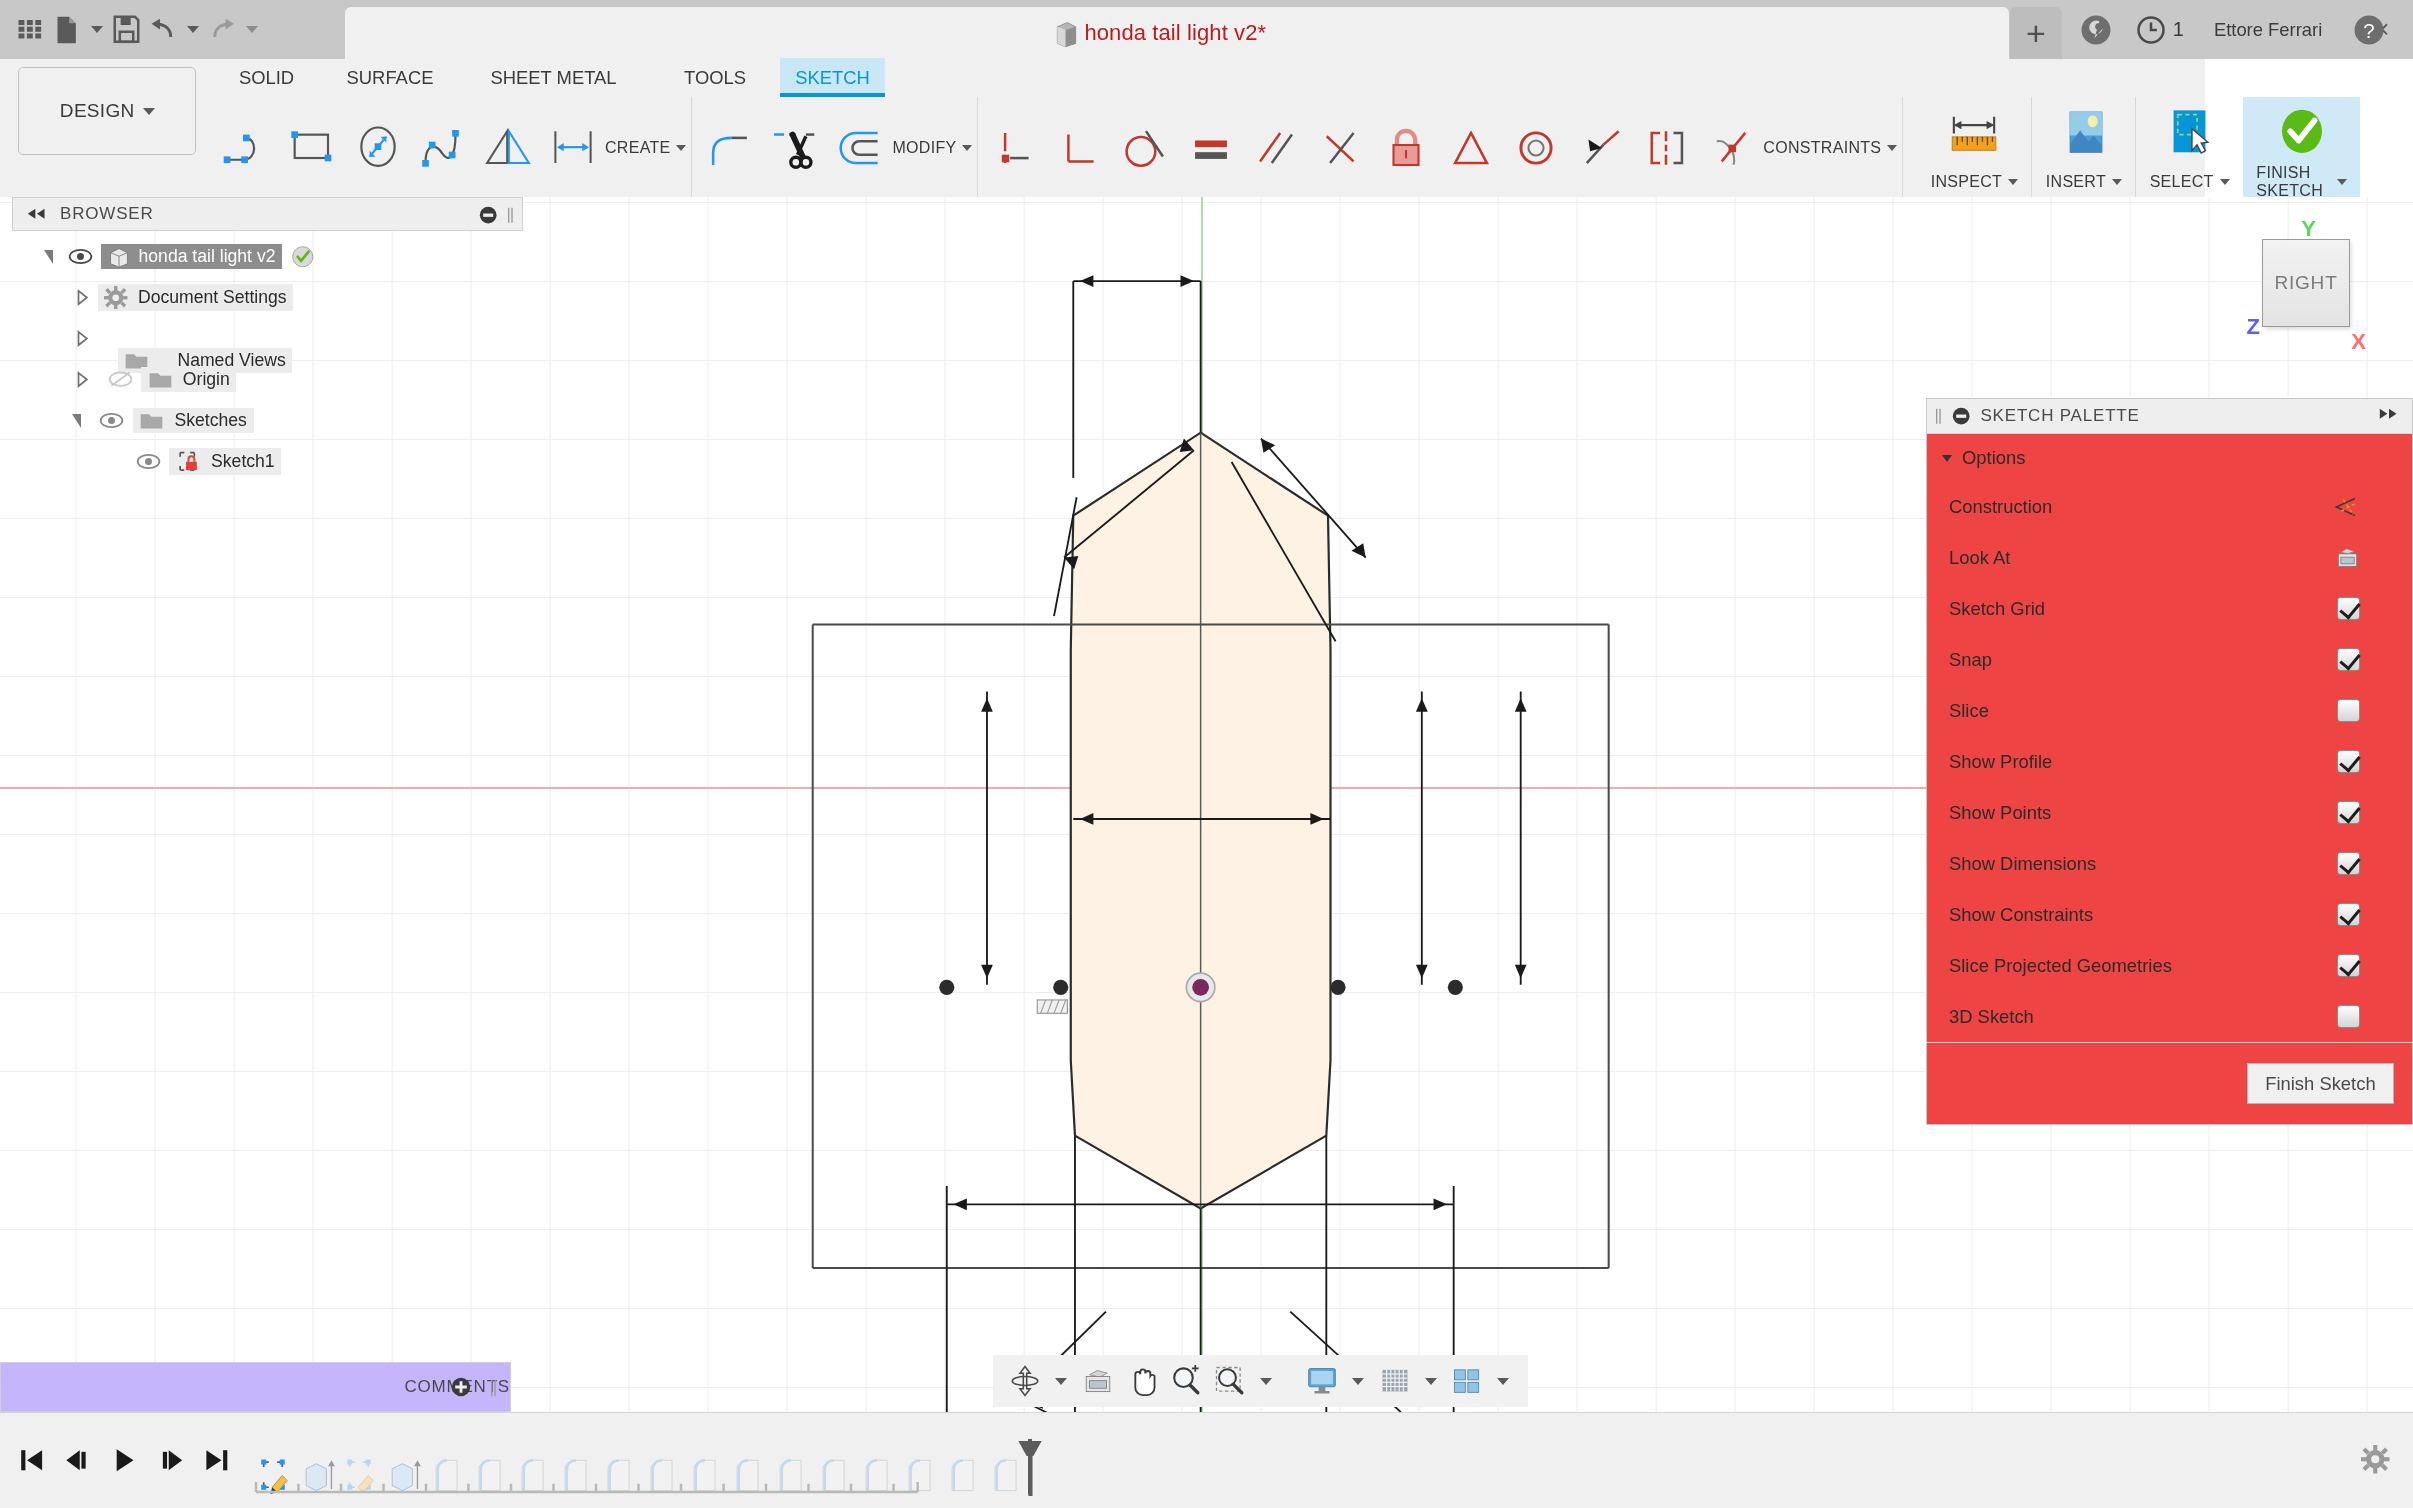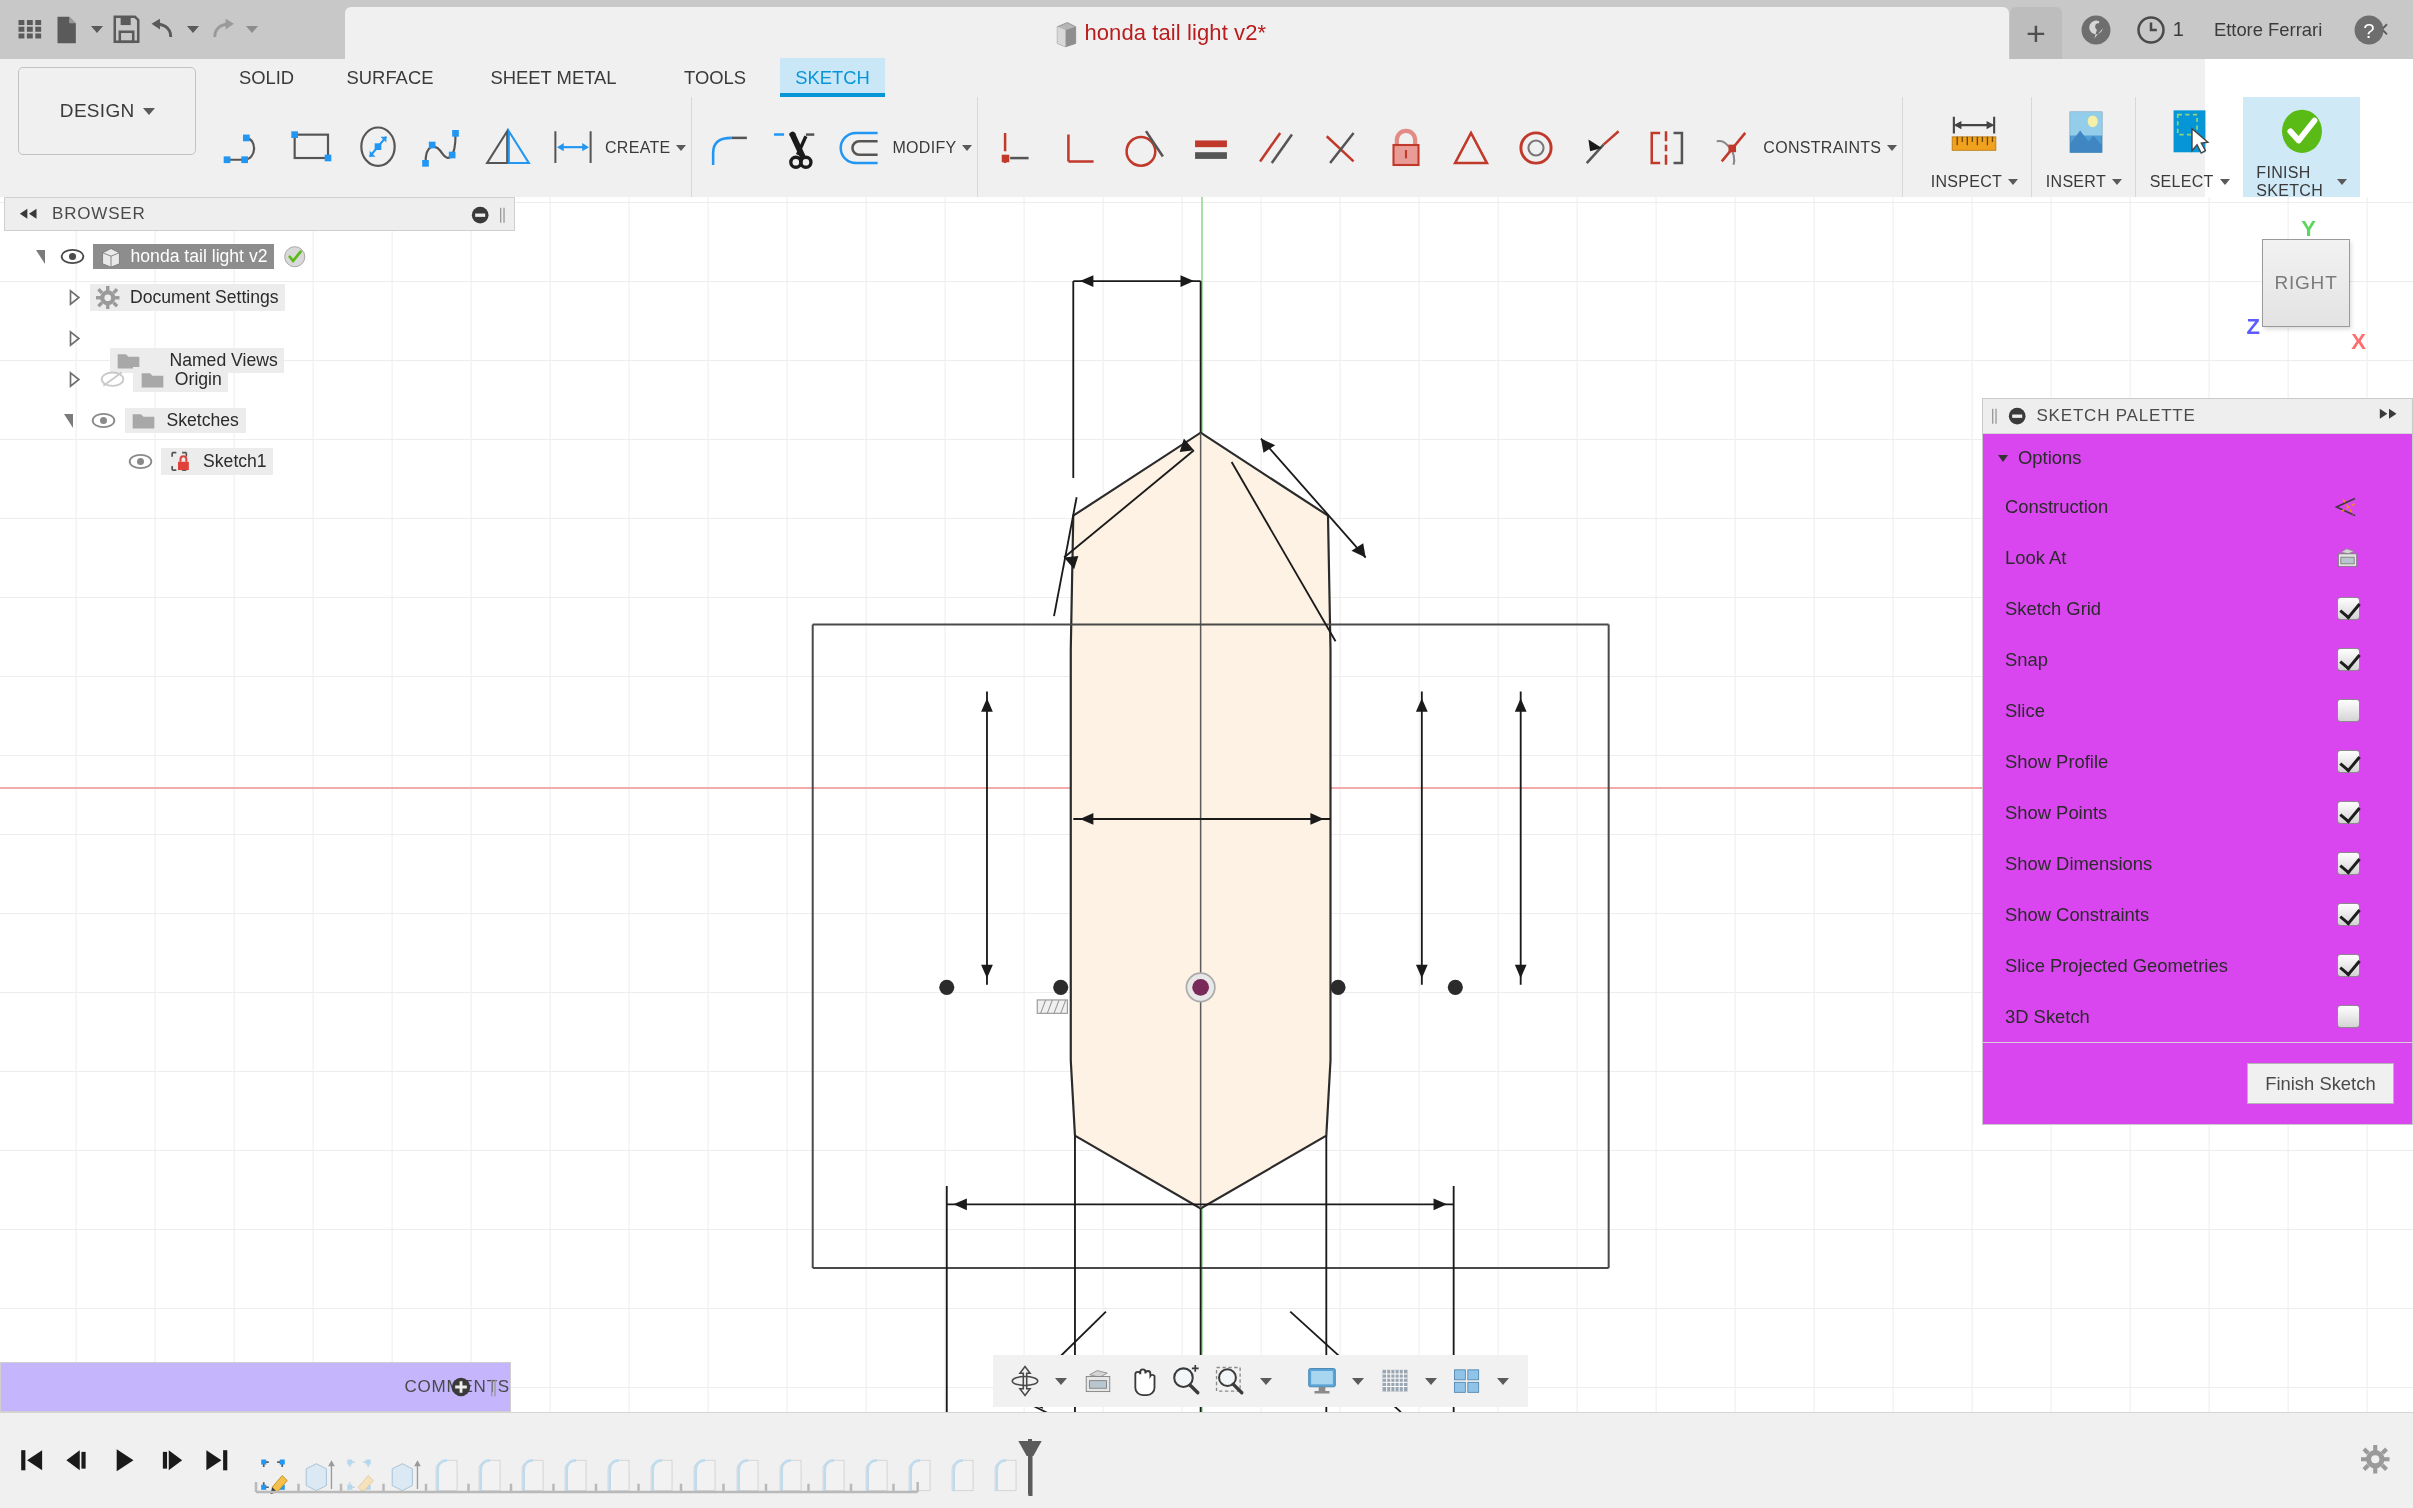--- a/index.html
+++ b/index.html
@@ -78,34 +78,34 @@
     background-image:
       linear-gradient(to right, #ededed 0.8px, transparent 0.8px),
       linear-gradient(to bottom, #ededed 0.8px, transparent 0.8px);
     background-size:79px 79px; background-position: -3.4px 5px;
     overflow:hidden;
   }
   #xaxis { position:absolute; left:0; top:0; width:2413px; height:1.7px; background:#f3aaaa; }
   #yaxis { position:absolute; top:0; width:1.7px; background:#a8e0a8; }
 
   
-  #browser { position:absolute; left:4px; top:197px; width:511px; }
+  #browser { position:absolute; left:12px; top:197px; width:511px; }
   #browser-hdr { height:34px; background:#eeeeee; border:0.8px solid #cfcfcf;
     display:flex; align-items:center; gap:11.7px; padding-left:13.4px; position:relative;}
   #browser-hdr .ttl { font-size:17px; color:#4a4a4a; letter-spacing:0.8px;}
   .hdr-right { position:absolute; right:8.4px; top:0; height:34px; display:flex; align-items:center; gap:10px;}
   .tree { padding-top:5px; }
   .trow { height:41px; display:flex; align-items:center; gap:8.4px; font-size:17.6px; color:#2b2b2b;}
   .tw { display:inline-flex; align-items:center; justify-content:center; }
   .arrow-d { width:0;height:0;border-left:9.2px solid transparent;border-top:14.2px solid #7b7b7b;}
   .rowlabel { background:#ececec; padding:1.7px 6.7px; }
   .rowlabel.selected { background:#8d8d8d; color:#ffffff; }
 
   
-  #palette { position:absolute; right:0; top:398px; width:431px; background:#d946ef;
+  #palette { position:absolute; right:0; top:398px; width:487px; background:#ef4444;
     border:0.8px solid #c9c9c9; }
   #palette-hdr { height:35px; background:#eeeeee; border-bottom:0.8px solid #d4d4d4;
     display:flex; align-items:center; gap:10px; padding-left:8.4px; position:relative;}
   #palette-hdr .ttl { font-size:17px; color:#4a4a4a; letter-spacing:0.8px;}
   .opt-hdr { display:flex; align-items:center; gap:10px; padding:13.4px 0 11.7px 15px; }
   .opt-hdr .t { font-size:18.4px; color:#2b2b2b; }
   .caret-dn.sm { border-left-width:5.9px; border-right-width:5.9px; border-top-width:7.5px; border-top-color:#333;}
   .orow { height:51px; display:flex; align-items:center; justify-content:space-between;
     padding:0 52px 0 22px; }
   .orow .lab { font-size:18.4px; color:#2b2b2b; }

